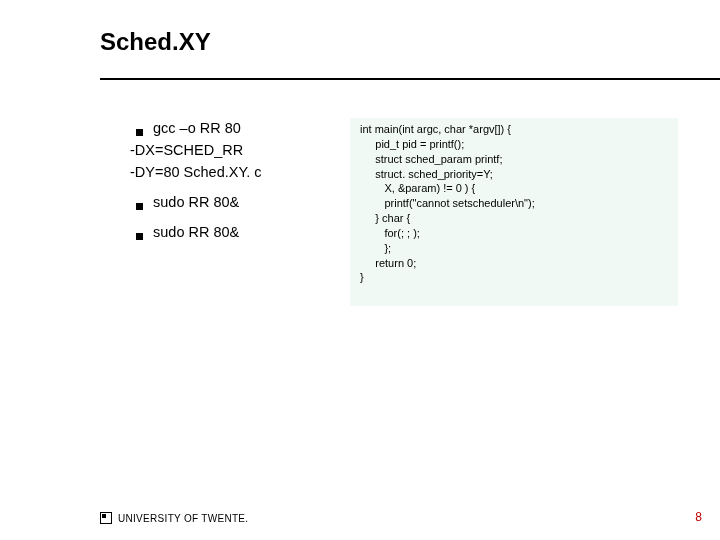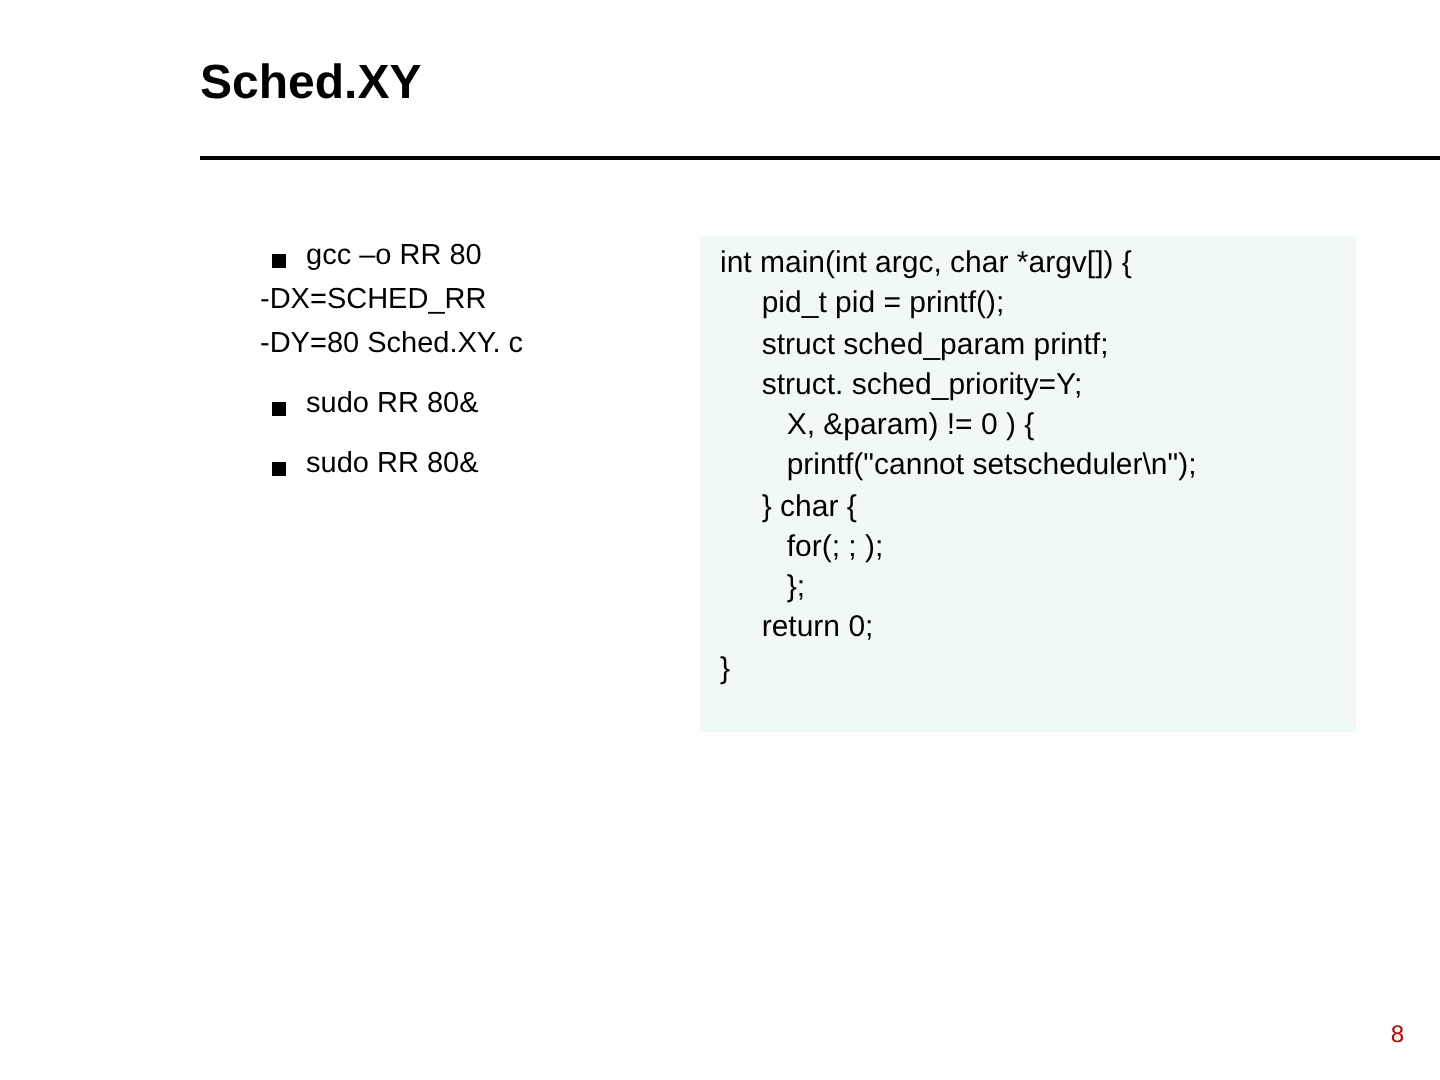--- a/index.html
+++ b/index.html
@@ -35,21 +35,21 @@
   }
   .left-col {
     position: absolute;
     left: 100px;
     top: 120px;
     width: 230px;
     font-size: 14.5px;
   }
   .bullet-row {
     display: flex;
-    align-items: center;
+    align-items: flex-end;
     margin-bottom: 6px;
     padding-left: 36px;
   }
   .sq {
     display: inline-block;
     width: 7px;
     height: 7px;
     background: #000;
     margin-top: 5px;
     flex-shrink: 0;
@@ -64,21 +64,21 @@
   .spacer {
     height: 8px;
   }
   .codebox {
     position: absolute;
     left: 350px;
     top: 118px;
     width: 328px;
     background: #f0f9f3;
     padding: 4px 10px 21px 10px;
-    font-size: 15px;
+    font-size: 11px;
     font-family: Arial, Helvetica, sans-serif;
     line-height: 1.35;
     color: #000;
     box-sizing: border-box;
   }
   .codebox .line { white-space: pre; }
   .footer {
     position: absolute;
     left: 100px;
     bottom: 16px;
@@ -151,16 +151,20 @@
     <div class="line">     struct. sched_priority=Y;</div>
     <div class="line">        X, &amp;param) != 0 ) {</div>
     <div class="line">        printf("cannot setscheduler\n");</div>
     <div class="line">     } char {</div>
     <div class="line">        for(; ; );</div>
     <div class="line">        };</div>
     <div class="line">     return 0;</div>
     <div class="line">}</div>
   </div>
 
+  <div class="footer">
+    <span class="ut-logo"></span>
+    <span>UNIVERSITY OF TWENTE.</span>
+  </div>
 
   <div class="pagenum">8</div>
 
 </div>
 
 </body></html>

